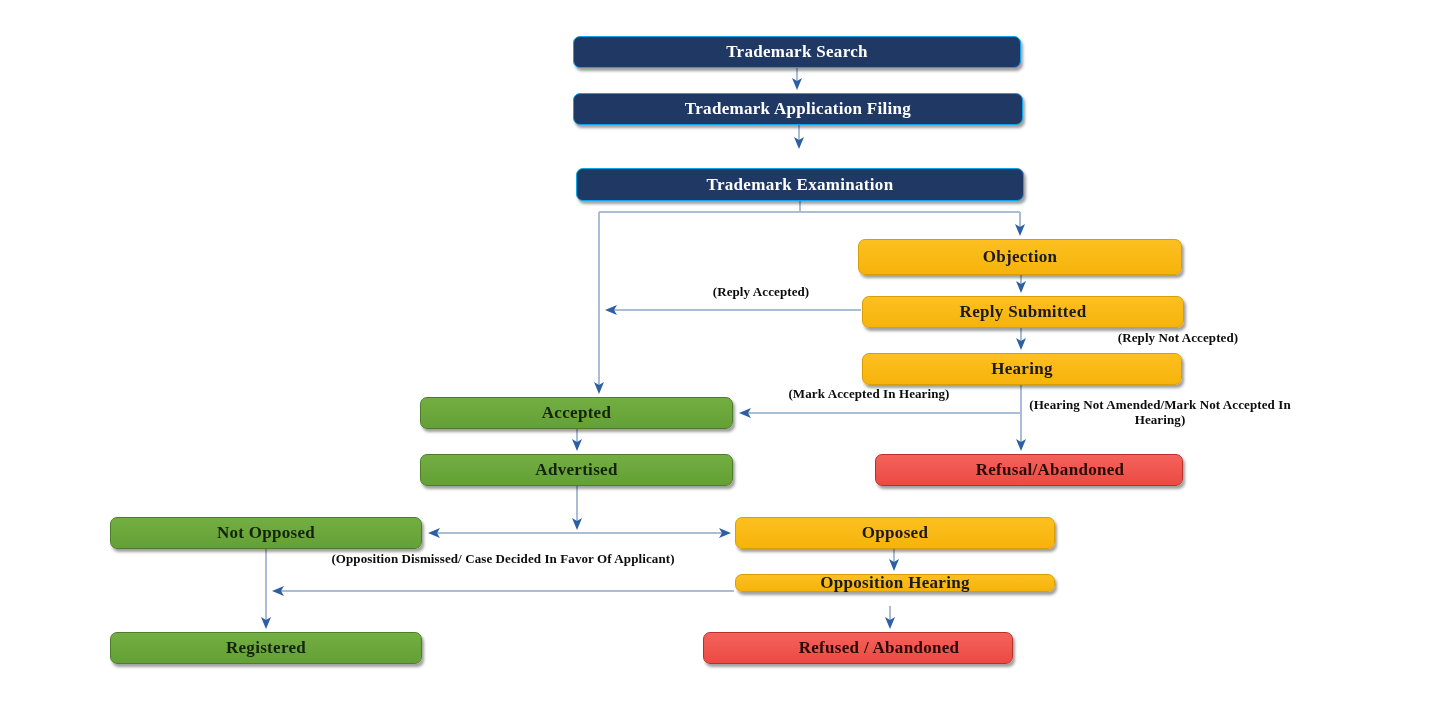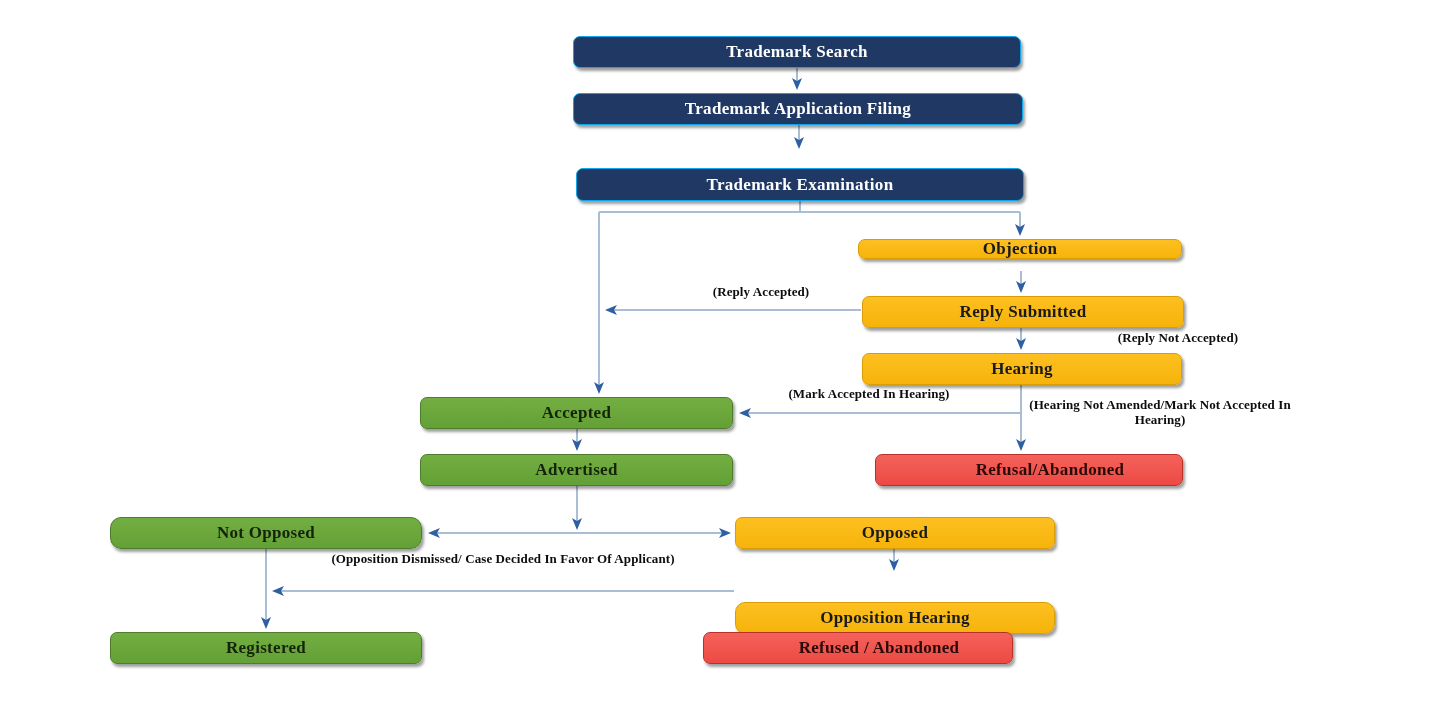--- a/index.html
+++ b/index.html
@@ -130,31 +130,31 @@
       <line x1="266" y1="549" x2="266" y2="627" marker-end="url(#arrow)"></line>
 
       <line x1="890" y1="606" x2="890" y2="627" marker-end="url(#arrow)"></line>
     </g>
   </svg>
 
   <div class="node blue" style="left:573px;top:36px;width:448px;height:32px;">Trademark Search</div>
   <div class="node blue" style="left:573px;top:93px;width:450px;height:32px;">Trademark Application Filing</div>
   <div class="node blue" style="left:576px;top:152px;width:448px;height:33px;margin-top:16px;">Trademark Examination</div>
 
-  <div class="node amber" style="left:858px;top:239px;width:324px;height:20px;">Objection</div>
+  <div class="node amber" style="left:858px;top:239px;width:324px;height:36px;">Objection</div>
   <div class="node amber" style="left:862px;top:296px;width:322px;height:32px;">Reply Submitted</div>
   <div class="node amber" style="left:862px;top:353px;width:320px;height:32px;">Hearing</div>
 
   <div class="node green" style="left:420px;top:397px;width:313px;height:32px;">Accepted</div>
   <div class="node green" style="left:420px;top:454px;width:313px;height:32px;">Advertised</div>
   <div class="node red" style="left:875px;top:454px;width:308px;height:32px;">Refusal/Abandoned</div>
 
-  <div class="node green" style="left:110px;top:517px;width:312px;height:32px;border-radius:11px;">Not Opposed</div>
+  <div class="node green" style="left:110px;top:517px;width:312px;height:32px;">Not Opposed</div>
   <div class="node amber" style="left:735px;top:517px;width:320px;height:32px;">Opposed</div>
-  <div class="node amber" style="left:735px;top:602px;width:320px;height:32px;border-radius:10px;">Opposition Hearing</div>
+  <div class="node amber" style="left:735px;top:574px;width:320px;height:18px;">Opposition Hearing</div>
 
   <div class="node green" style="left:110px;top:632px;width:312px;height:32px;">Registered</div>
   <div class="node red" style="left:703px;top:632px;width:310px;height:32px;">Refused / Abandoned</div>
 
   <div class="edge-label" style="left:641px;top:285px;width:240px;">(Reply Accepted)</div>
   <div class="edge-label" style="left:1062px;top:331px;width:232px;">(Reply Not Accepted)</div>
   <div class="edge-label" style="left:735px;top:387px;width:268px;">(Mark Accepted In Hearing)</div>
   <div class="edge-label" style="left:1010px;top:398px;width:300px;">(Hearing Not Amended/Mark Not Accepted In Hearing)</div>
   <div class="edge-label" style="left:288px;top:552px;width:430px;">(Opposition Dismissed/ Case Decided In Favor Of Applicant)</div>
 

